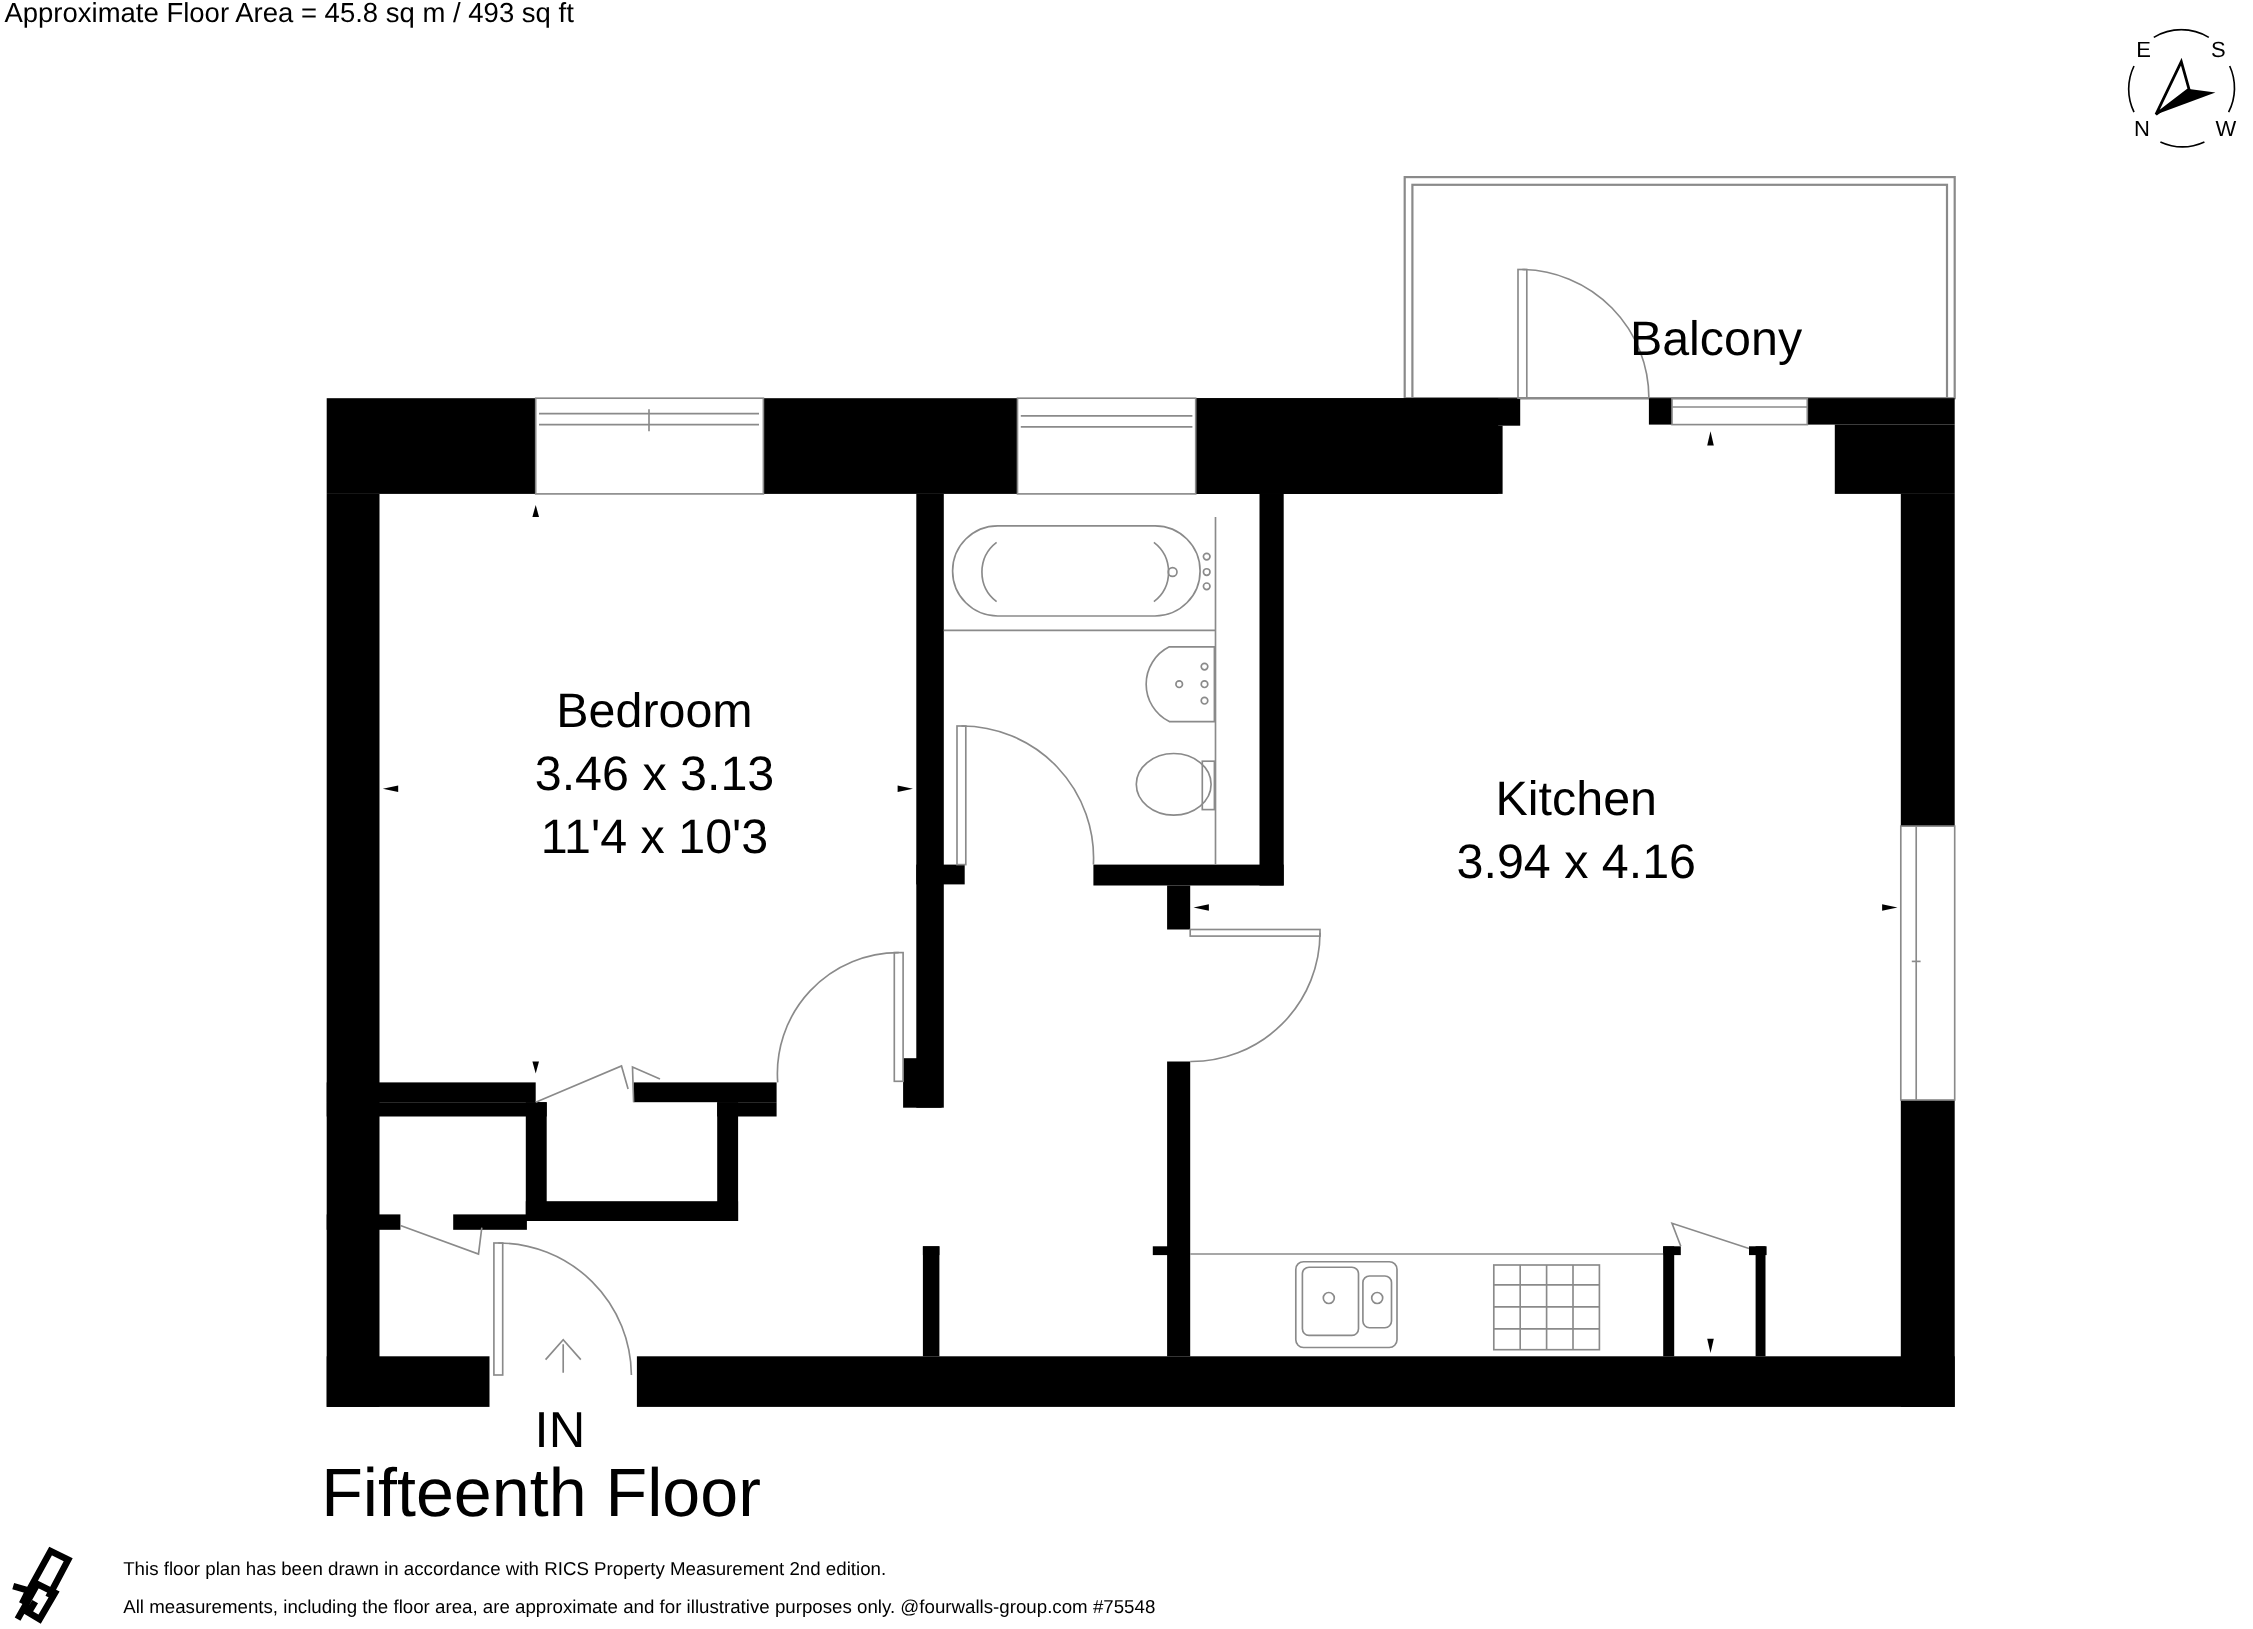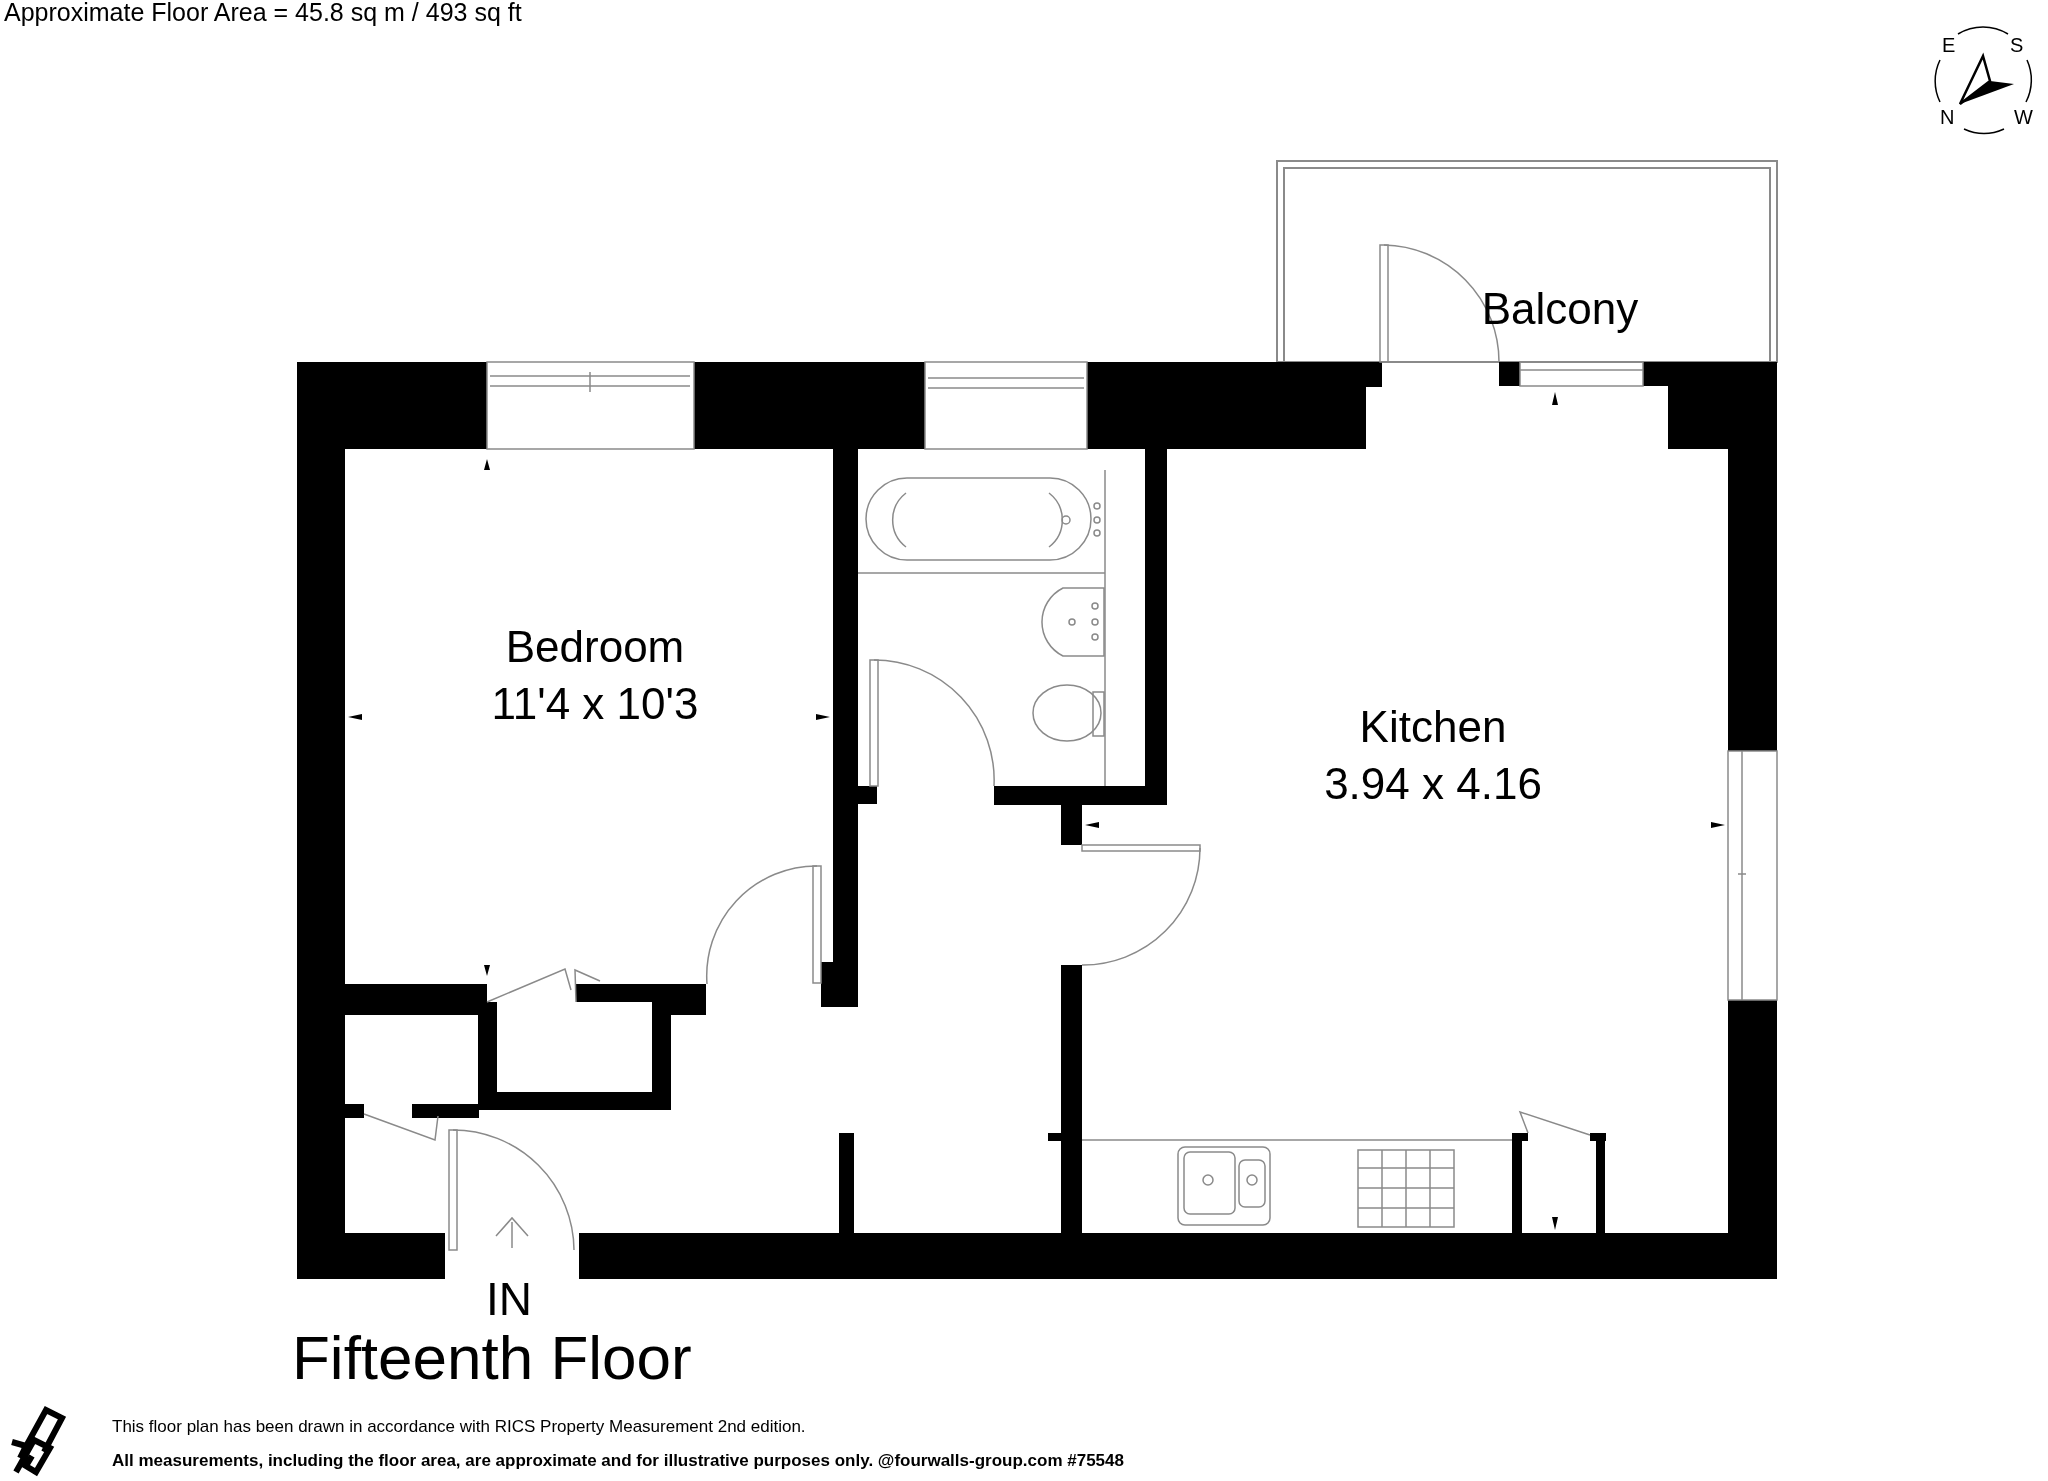--- a/index.html
+++ b/index.html
@@ -155,20 +155,21 @@
     <polygon points="830,717 816,714 816,720"></polygon>
     <polygon points="1085,825 1099,822 1099,828"></polygon>
     <polygon points="1725,825 1711,822 1711,828"></polygon>
     <polygon points="1555,392 1552,405 1558,405"></polygon>
     <polygon points="1555,1230 1552,1217 1558,1217"></polygon>
   </g>
 </svg>
 
 <div class="room-label" style="left:445px;top:618px;width:300px;">
   <div>Bedroom</div>
+  <div>3.46 x 3.13</div>
   <div>11'4 x 10'3</div>
 </div>
 <div class="room-label" style="left:1183px;top:698px;width:500px;">
   <div>Kitchen</div>
   <div>3.94 x 4.16</div>
 </div>
 <div class="room-label" style="left:1440px;top:236px;width:240px;margin-top:44px;">
   <div>Balcony</div>
 </div>
 
@@ -190,13 +191,13 @@
 
 <svg class="abs logo" viewBox="0 0 62 84">
   <g fill="none" stroke="#000" stroke-width="6" stroke-linejoin="miter">
     <polyline points="10,76 28,44 44,52 30,76 20,70 26,60"></polyline>
     <polyline points="18,54 40,14 56,22 38,56"></polyline>
     <polyline points="6,46 20,50 14,62"></polyline>
   </g>
 </svg>
 
 <div class="abs disclaimer" style="top:1417px;">This floor plan has been drawn in accordance with RICS Property Measurement 2nd edition.</div>
-<div class="abs disclaimer" style="top:1451px;font-weight:bold;">All measurements, including the floor area, are approximate and for illustrative purposes only. @fourwalls-group.com #75548</div>
+<div class="abs disclaimer" style="top:1451px;">All measurements, including the floor area, are approximate and for illustrative purposes only. @fourwalls-group.com #75548</div>
 
 </body></html>

